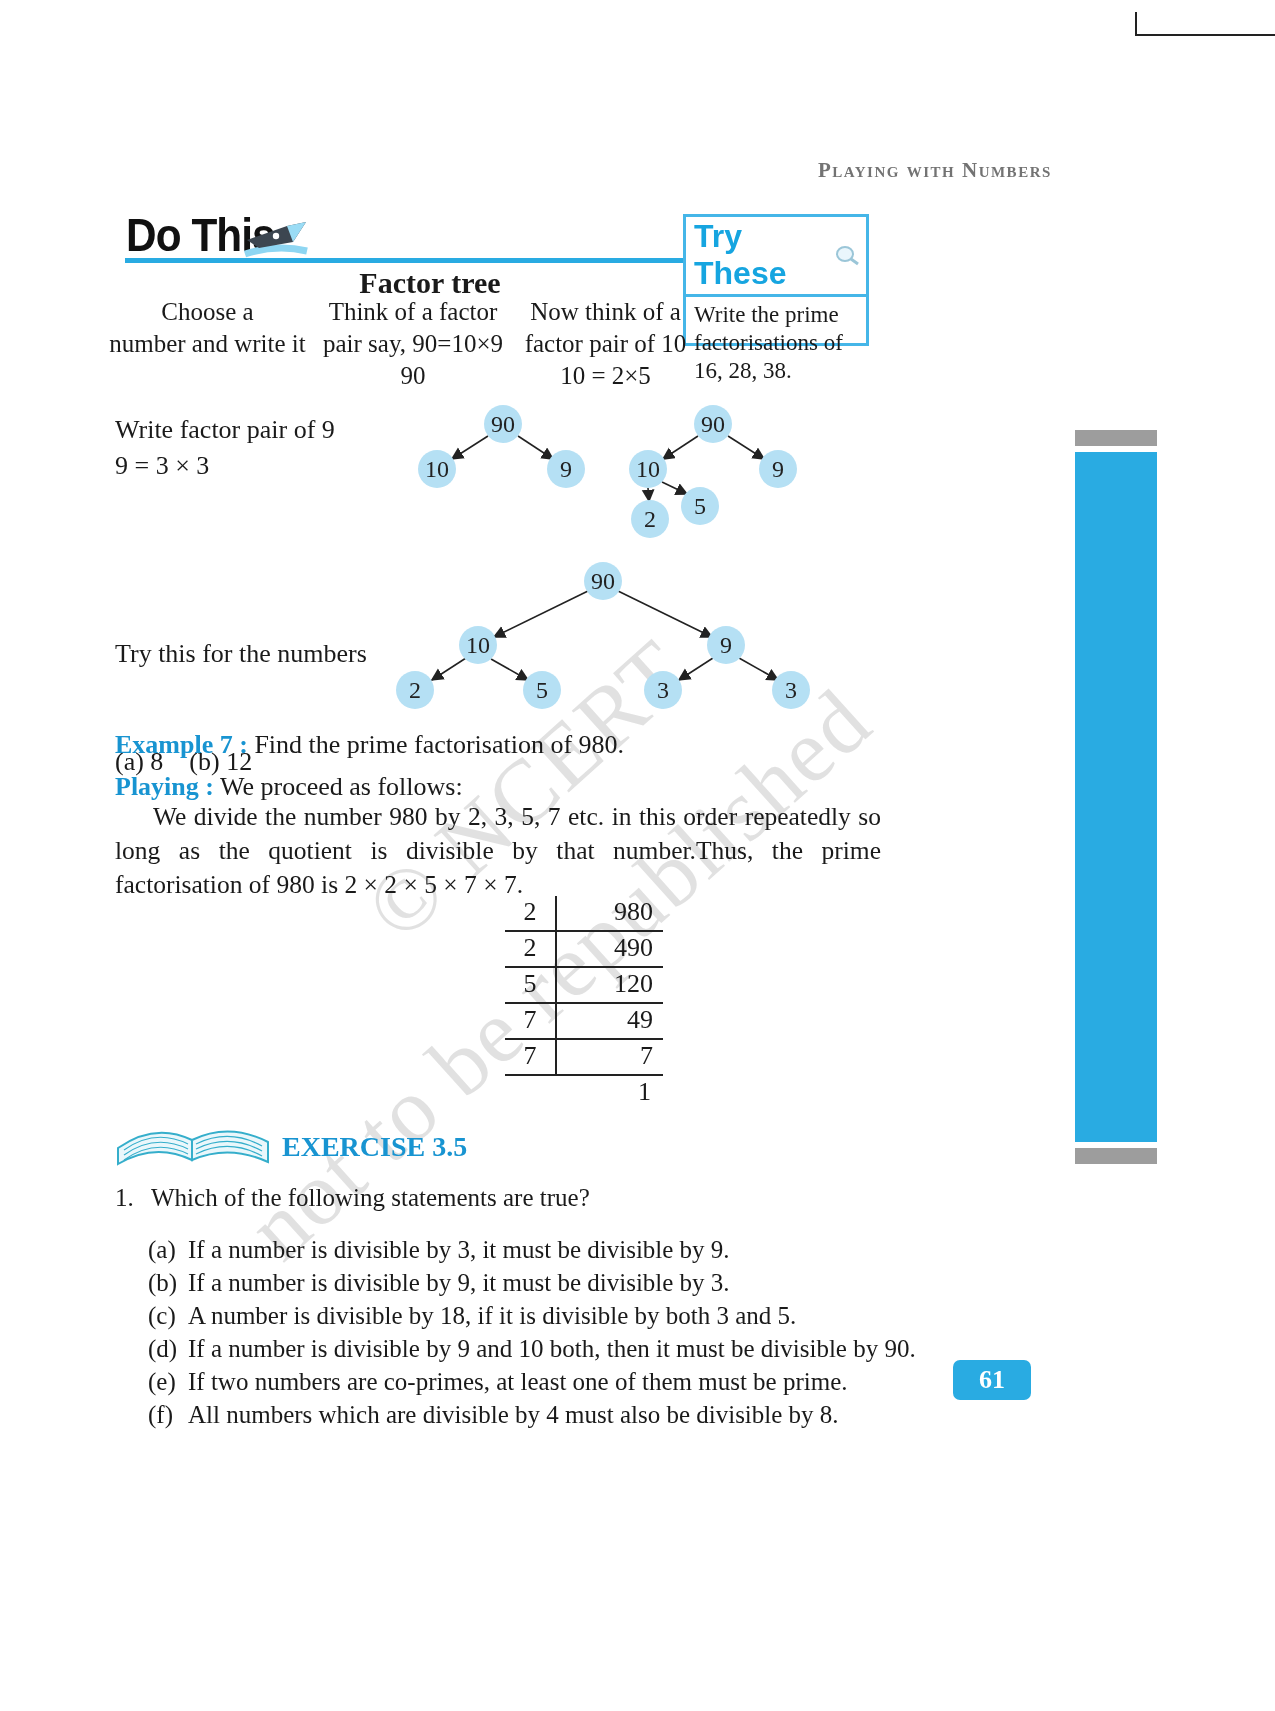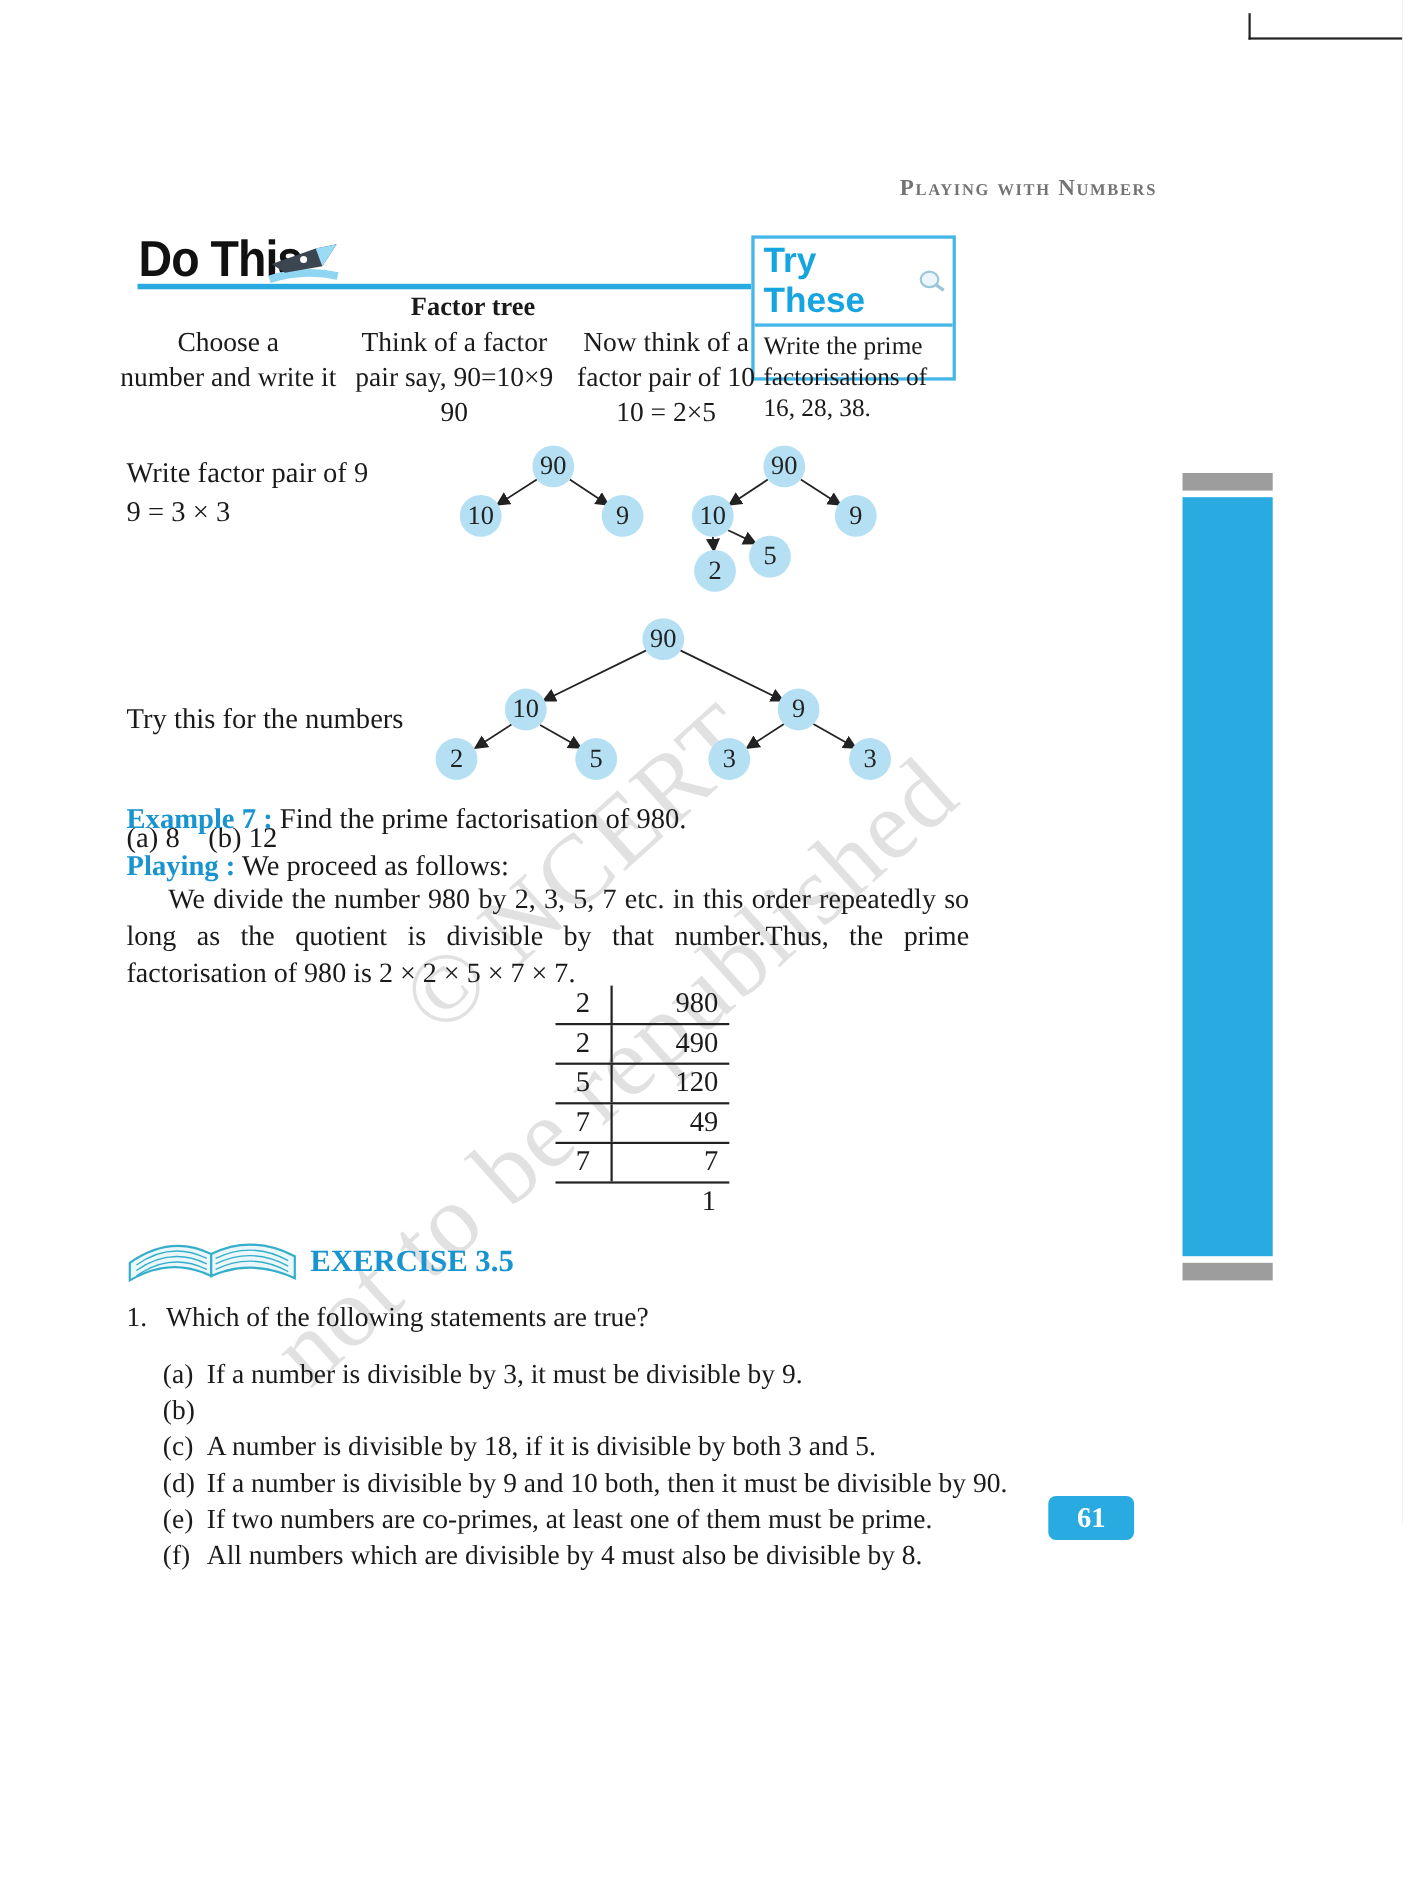--- a/index.html
+++ b/index.html
@@ -24,21 +24,21 @@
   
   .try-box{position:absolute;left:683px;top:214px;width:180px;height:126px;
            border:3px solid #45b6e8;background:#fff;}
   .try-title{display:flex;justify-content:space-between;align-items:center;
              padding:1px 6px 2px 8px;border-bottom:3px solid #45b6e8;
              font-family:"Liberation Sans",sans-serif;font-weight:bold;font-size:32px;color:#16a5e0;}
   .try-body{padding:4px 8px;font-size:23px;line-height:28px;}
 
   
   .ft-head{position:absolute;left:330px;top:266px;width:200px;text-align:center;
-           font-weight:bold;font-size:24px;}
+           font-weight:bold;font-size:30px;}
   .col{position:absolute;text-align:center;font-size:25px;line-height:32px;}
   .col1{left:100px;top:296px;width:215px;text-align:center;}
   .col2{left:318px;top:296px;width:190px;}
   .col3{left:518px;top:296px;width:175px;}
 
   .note{position:absolute;font-size:26px;line-height:36px;}
   .note1{left:115px;top:412px;}
   .note2{left:115px;top:564px;white-space:pre;}
 
   
@@ -233,20 +233,21 @@
     <span class="qnum">1.</span><span>Which of the following statements are true?</span>
   </div>
 
   <div class="items">
     <div class="row">
       <span class="lab">(a)</span>
       <span>If a number is divisible by 3, it must be divisible by 9.</span>
     </div>
     <div class="row">
       <span class="lab">(b)</span>
+      <span>If a number is divisible by 9, it must be divisible by 3.</span>
     </div>
     <div class="row">
       <span class="lab">(c)</span>
       <span>A number is divisible by 18, if it is divisible by both 3 and 5.</span>
     </div>
     <div class="row">
       <span class="lab">(d)</span>
       <span>If a number is divisible by 9 and 10 both, then it must be divisible by 90.</span>
     </div>
     <div class="row">

